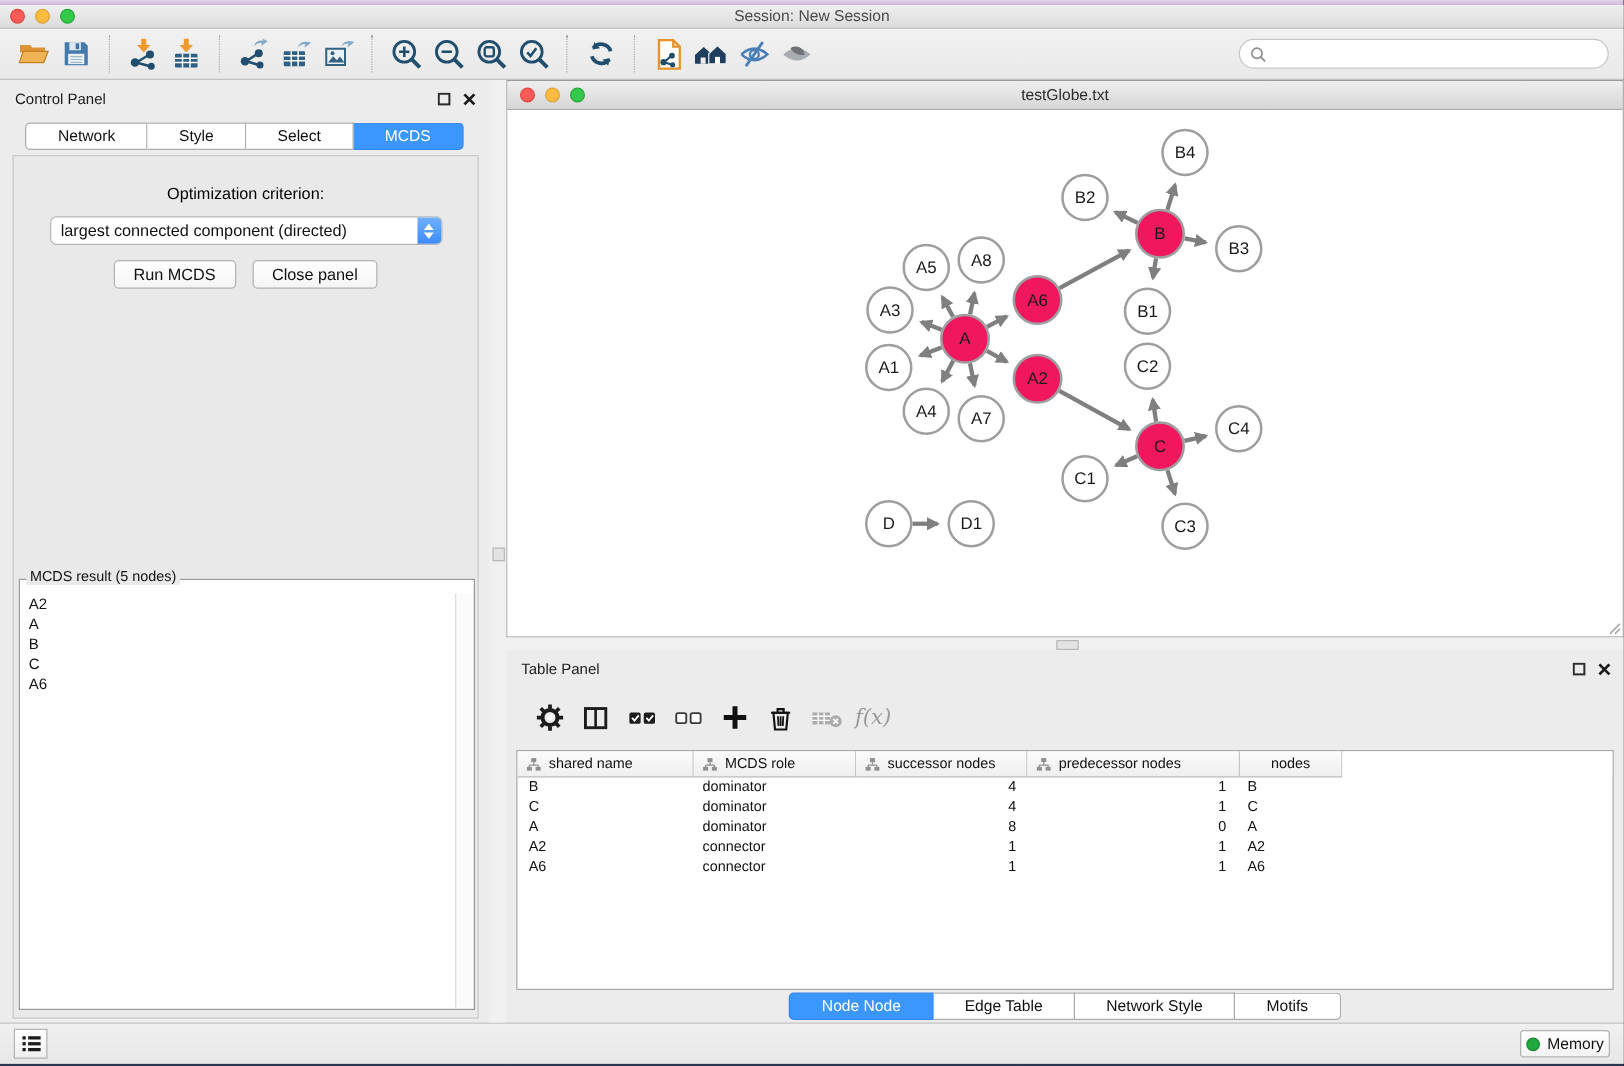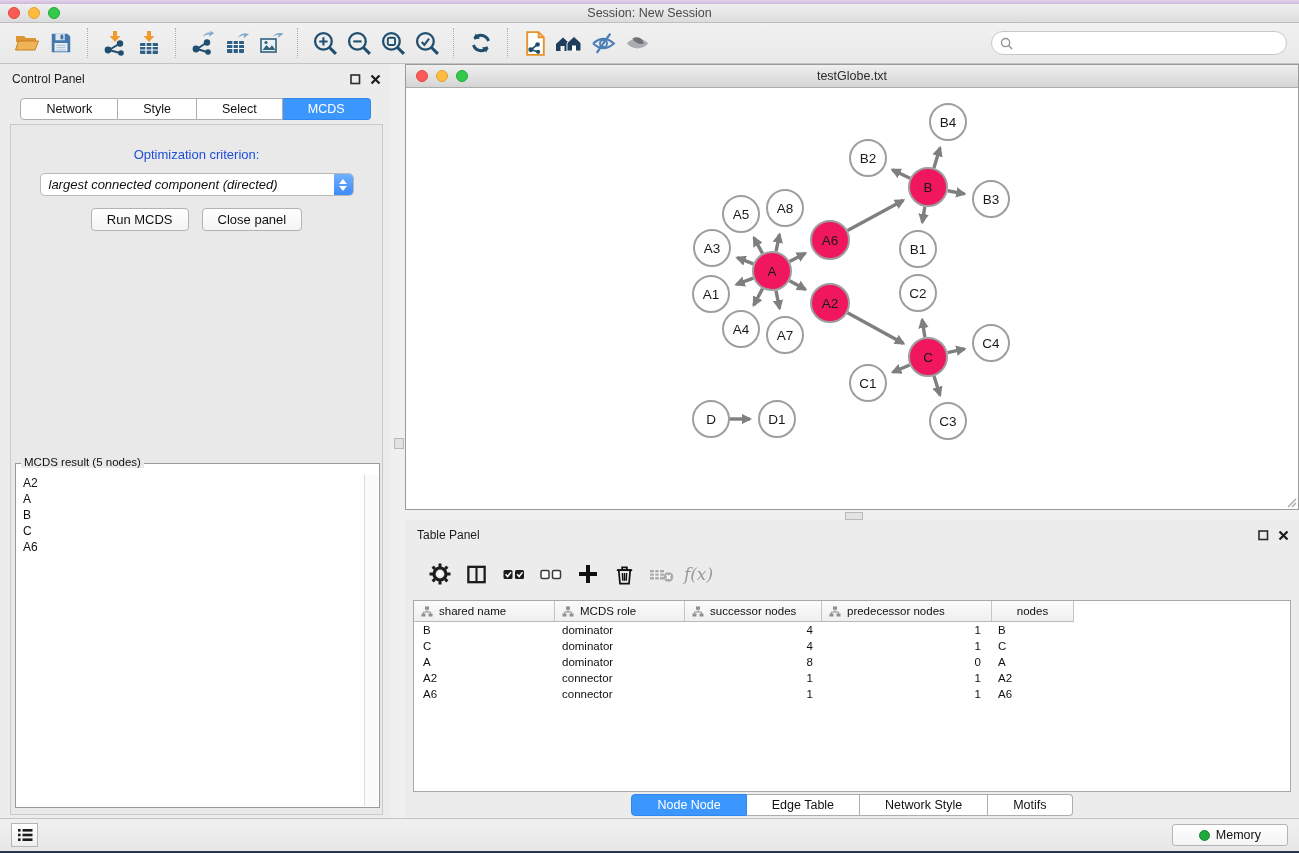--- a/index.html
+++ b/index.html
@@ -34,23 +34,23 @@
   .ph-icons{display:flex;gap:9px;align-items:center;}
   .ph-ic{width:11px;height:11px;display:block;}
 
   .seg-tabs{display:flex;justify-content:center;padding:6px 0 4px 0;}
   .seg-tab{font-size:12.5px;color:#111;background:#fff;border:1px solid #ADADAD;border-left:none;padding:3px 25px;cursor:default;}
   .seg-tab:first-child{border-left:1px solid #ADADAD;border-radius:4px 0 0 4px;}
   .seg-tab:last-child{border-radius:0 4px 4px 0;}
   .seg-tab.sel{background:#3B97FD;border-color:#2F87EF;color:#fff;}
 
   .cp-content{flex:1;margin:0 8px 3px 10px;background:#E9E9E9;border:1px solid #C9C9C9;position:relative;min-height:0;}
-  .opt-label{text-align:center;font-size:13px;color:#1d4ed8;margin-top:22px;}
+  .opt-label{text-align:center;font-size:13px;color:#000000;margin-top:22px;}
   .selrow{display:flex;justify-content:center;margin-top:11px;}
-  .selectbox{width:314px;height:23px;background:#fff;border:1px solid #B9B9B9;border-radius:5px;display:flex;align-items:center;box-sizing:border-box;position:relative;font-style:italic;}
+  .selectbox{width:314px;height:23px;background:#fff;border:1px solid #B9B9B9;border-radius:5px;display:flex;align-items:center;box-sizing:border-box;position:relative;}
   .selectbox .selval{flex:1;font-size:13px;color:#111;padding-left:8px;white-space:nowrap;overflow:hidden;}
   .stepper{width:19px;height:21px;background:linear-gradient(#6FB1FF,#3C8BF8);border-radius:0 4px 4px 0;display:flex;flex-direction:column;align-items:center;justify-content:center;gap:2px;}
   .tri-up{width:0;height:0;border-left:4px solid transparent;border-right:4px solid transparent;border-bottom:5px solid #fff;}
   .tri-dn{width:0;height:0;border-left:4px solid transparent;border-right:4px solid transparent;border-top:5px solid #fff;}
   .btnrow{display:flex;justify-content:center;gap:13px;margin-top:12px;}
   .mbtn{background:linear-gradient(#FFFFFF,#F4F4F4);border:1px solid #B3B3B3;border-radius:4px;font-size:13px;color:#111;padding:3px 15px;font-family:inherit;}
 
   .groupbox{position:absolute;left:4px;right:2px;top:338px;height:343px;border:1px solid #9A9A9A;background:#fff;}
   .gb-legend{position:absolute;top:-8px;left:5px;background:#E9E9E9;padding:0 3px;font-size:11.5px;color:#111;}
   .gb-list{position:absolute;left:1px;right:14px;top:11px;bottom:1px;background:#fff;overflow:hidden;}
@@ -90,21 +90,21 @@
   .td.c1{padding-left:7px;}
   .td.c2{text-align:right;padding-right:9px;}
   .td.c3{text-align:right;padding-right:11px;}
   .td.c4{padding-left:6px;}
   .tp-tabs{flex:1;display:flex;align-items:center;justify-content:center;}
 
   
   .statusbar{height:32px;flex:none;background:linear-gradient(#F0F0F0,#E7E7E7);border-top:1px solid #C4C4C4;display:flex;align-items:center;padding:0 11px;}
   .sb-left{width:25px;height:22px;background:linear-gradient(#FFFFFF,#EFEFEF);border:1px solid #B5B5B5;display:flex;align-items:center;justify-content:center;}
   .statusbar .spacer{flex:1;}
-  .membtn{display:flex;align-items:center;gap:6px;background:linear-gradient(#FFFFFF,#F3F3F3);border:1px solid #B5B5B5;border-radius:3px;padding:3px 26px;font-size:12.5px;color:#111;}
+  .membtn{display:flex;align-items:center;gap:6px;background:linear-gradient(#FFFFFF,#F3F3F3);border:1px solid #B5B5B5;border-radius:3px;padding:3px 4px;font-size:12.5px;color:#111;}
   .memdot{width:11px;height:11px;border-radius:50%;background:#1FA83D;border:1px solid #178A30;box-sizing:border-box;}
 
   svg{display:block;}
 </style>
 </head>
 <body>
 
 <div class="screen">
   <div class="wall-top"></div>
 

